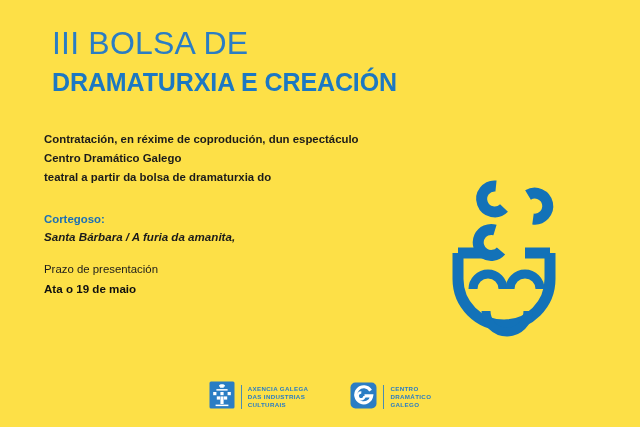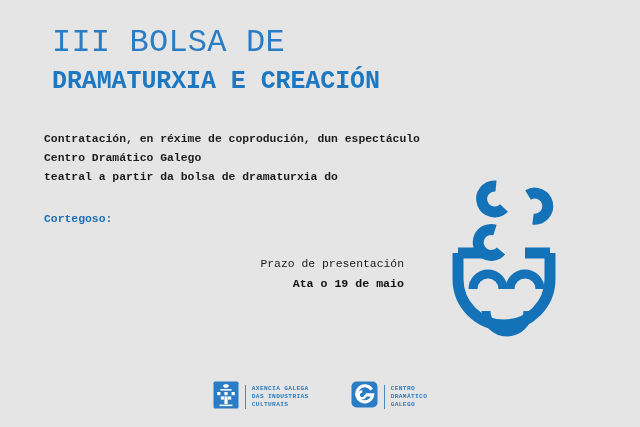--- a/index.html
+++ b/index.html
@@ -13,22 +13,21 @@
     background: #ffffff;
     font-family: "Liberation Sans", sans-serif;
     overflow: hidden;
     position: relative;
     -webkit-font-smoothing: antialiased;
   }
 
   #poster {
     position: absolute;
     inset: 0;
-    background: #e5e5e5;
-    font-family: Liberation Mono, monospace;
+    background: #fde047;
   }
 
   
   .headline {
     position: absolute;
     left: 52px;
     top: 24px;
     width: 520px;
   }
   .headline-line1 {
@@ -100,21 +99,21 @@
     color: #1b1b1b;
   }
   .block-strong {
     display: block;
     font-size: 11.6px;
     line-height: 19px;
     font-weight: 700;
     color: #101010;
   }
   .gap-lg { margin-top: 30px; }
-  .gap-md { margin-top: 27px; text-align: right; }
+  .gap-md { margin-top: 14px; }
 
   
   .mask {
     position: absolute;
     left: 444px;
     top: 160px;
     width: 130px;
     height: 205px;
   }
   .mask svg { display: block; width: 100%; height: 100%; }
@@ -171,20 +170,21 @@
   <div class="copy">
 
     <p class="para">
       <span class="ln">Contratación, en réxime de coprodución, dun espectáculo</span>
       <span class="ln">Centro Dramático Galego</span>
       <span class="ln">teatral a partir da bolsa de dramaturxia do</span>
     </p>
 
     <div class="block">
       <span class="block-label-blue">Cortegoso:</span>
+      <span class="block-title-italic">Santa Bárbara / A furia da amanita,</span>
     </div>
 
 
     <div class="block gap-md">
       <span class="block-plain">Prazo de presentación</span>
       <span class="block-strong">Ata o 19 de maio</span>
     </div>
 
   </div>
 

